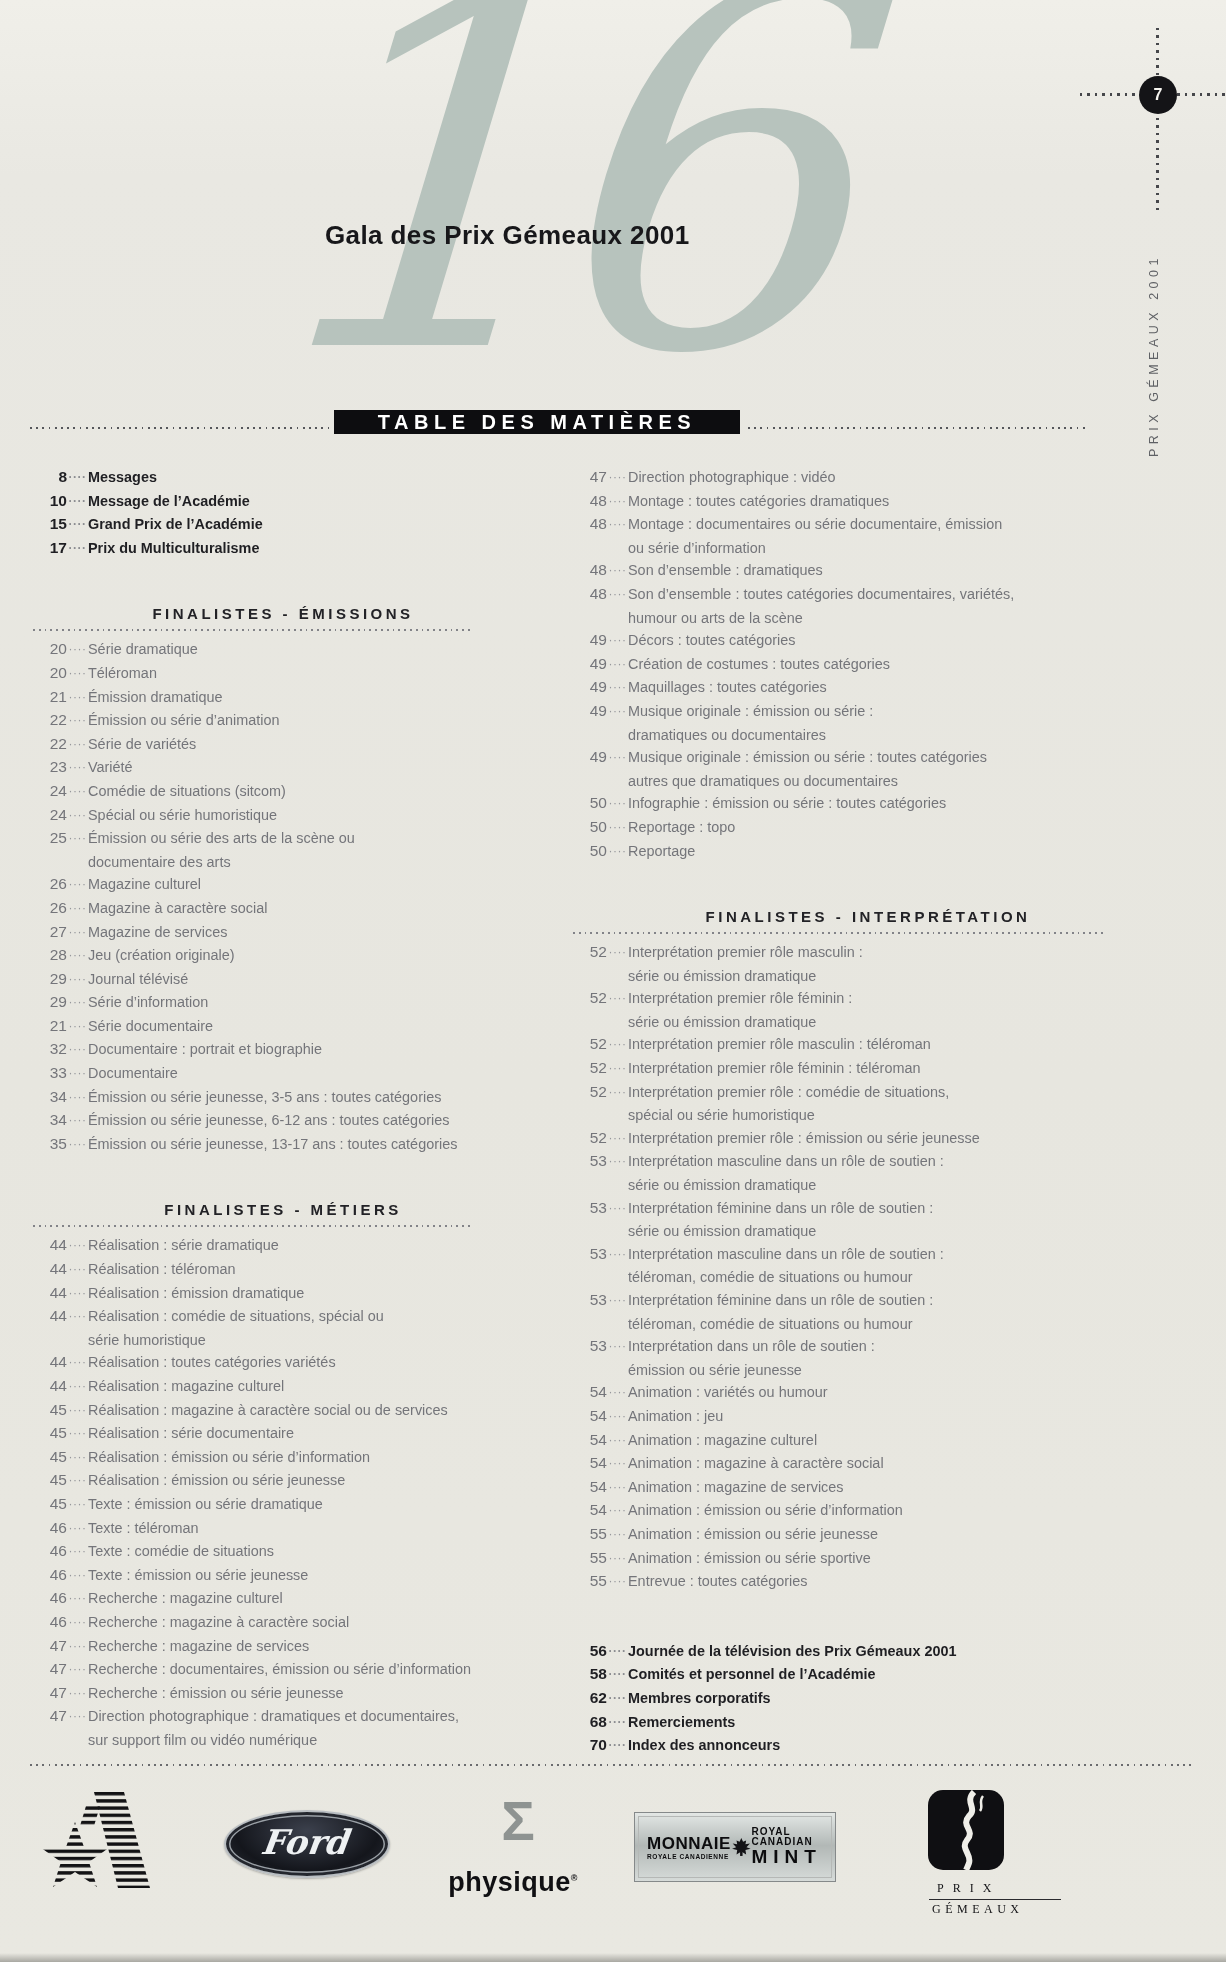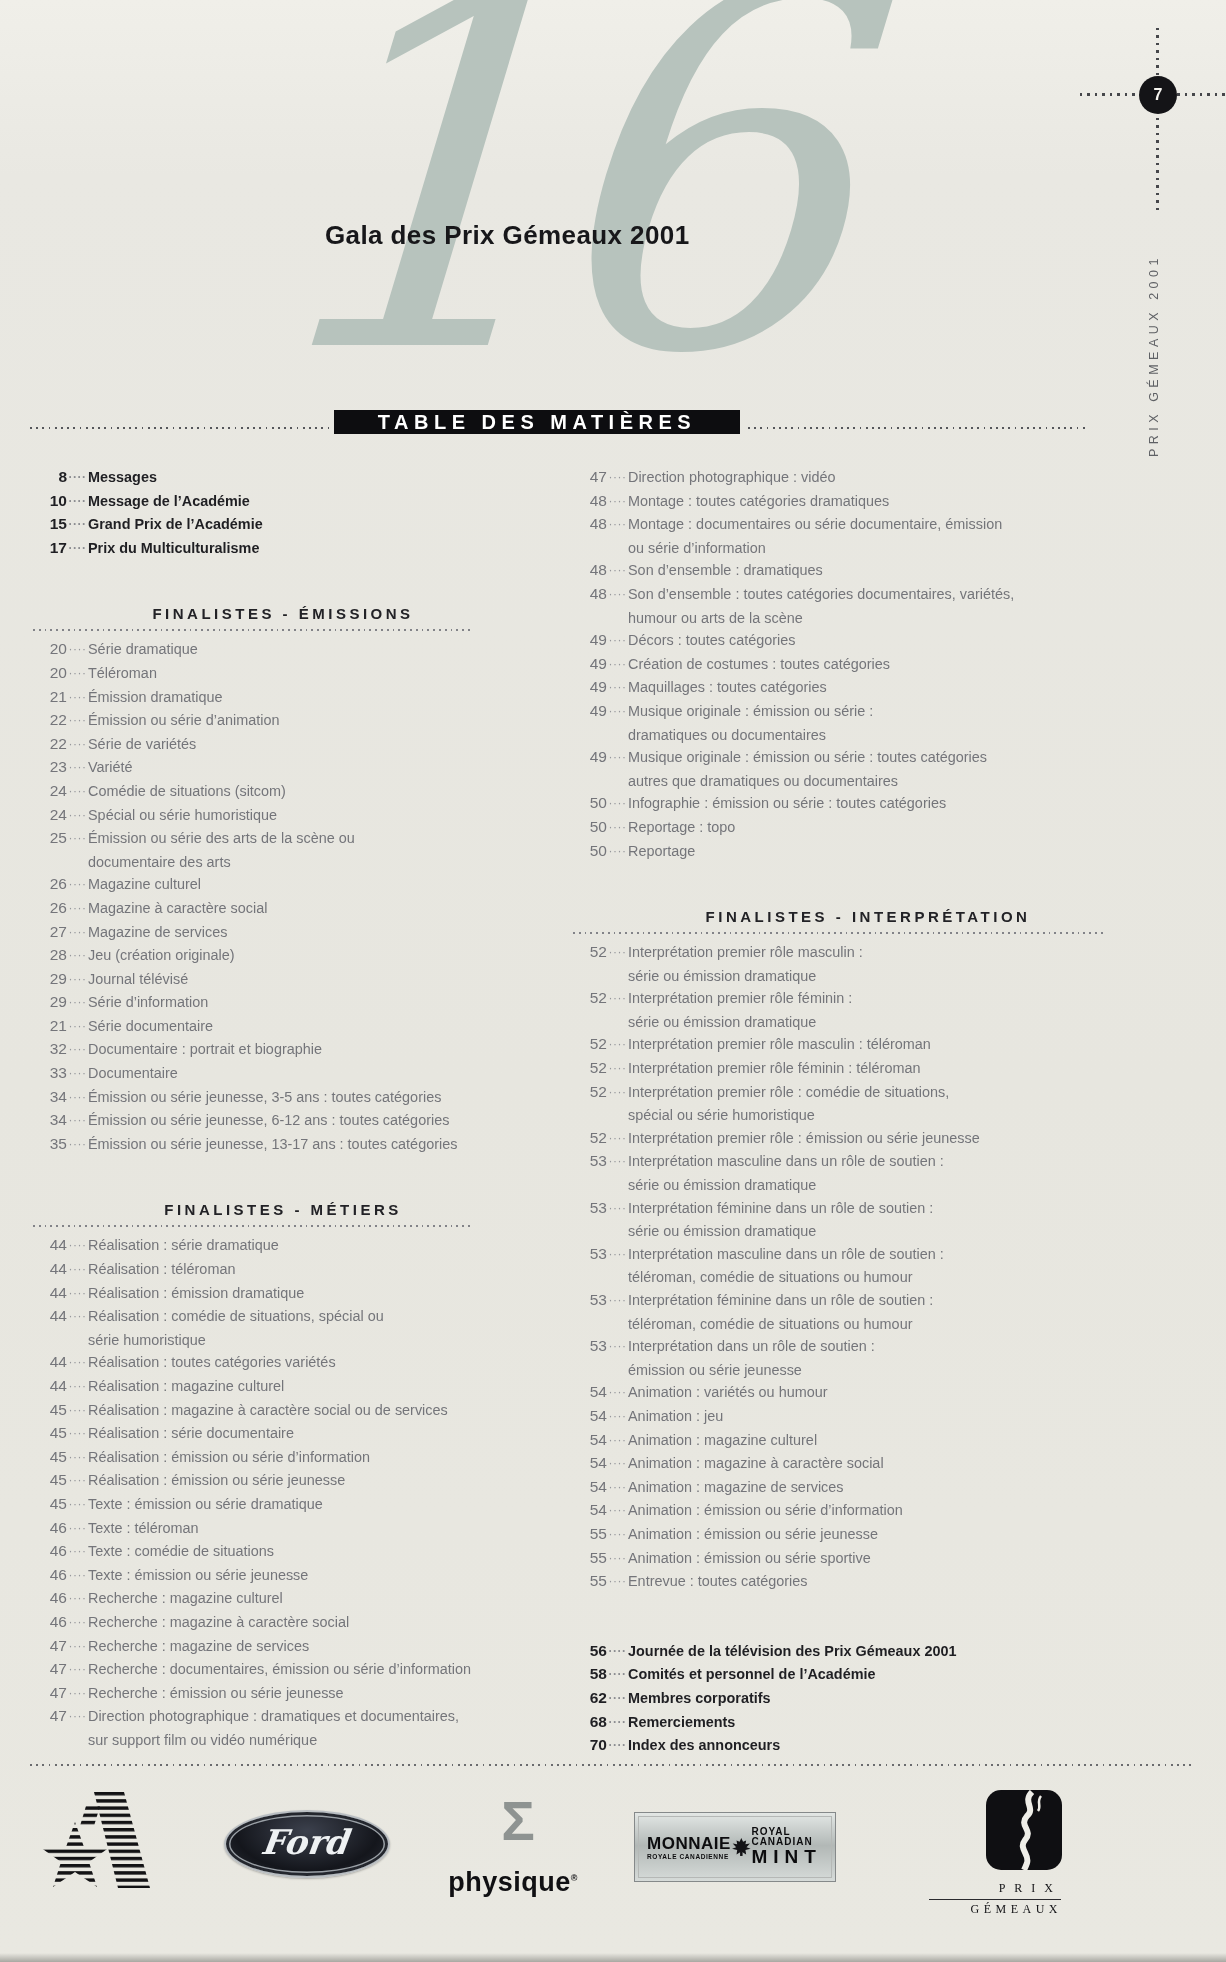--- a/index.html
+++ b/index.html
@@ -85,21 +85,21 @@
   .phys-line sup{font-size:9px; vertical-align:10px;}
   .logo-mint{left:634px; top:1812px; width:202px; height:70px; box-sizing:border-box;
     background:linear-gradient(180deg,#e3e7e5 0%, #b2b8b6 48%, #d6dbd9 100%);
     border:1px solid #85898a; outline:1px solid #b5b8b6; outline-offset:-5px;
     display:flex; align-items:center; justify-content:space-between; padding:0 12px;}
   .mint-fr1{font-size:17px; font-weight:700; color:#0c0c0e; letter-spacing:.5px; line-height:18px;}
   .mint-fr2{font-size:6.5px; font-weight:700; color:#0c0c0e; letter-spacing:.6px;}
   .mint-en{text-align:left;}
   .mint-en1{font-size:10px; font-weight:700; color:#0c0c0e; letter-spacing:1px; line-height:10px;}
   .mint-en2{font-size:19px; font-weight:700; color:#0c0c0e; letter-spacing:6px; line-height:20px;}
-  .logo-pg{left:928px; top:1790px; width:134px; text-align:right;
+  .logo-pg{left:928px; top:1790px; width:134px; text-align:left;
     font-family:"Liberation Serif", serif;}
   .pg-prix{margin-top:7px; font-size:12px; letter-spacing:9px; padding-left:9px; color:#131316;}
   .pg-line{margin:3px auto 2px; width:132px; border-top:1.6px solid #2a2a2e;}
   .pg-gem{font-size:12px; letter-spacing:4.5px; padding-left:4px; color:#131316;}
 </style>
 </head>
 <body>
 
 <div class="page">
   <div class="watermark">16</div>

